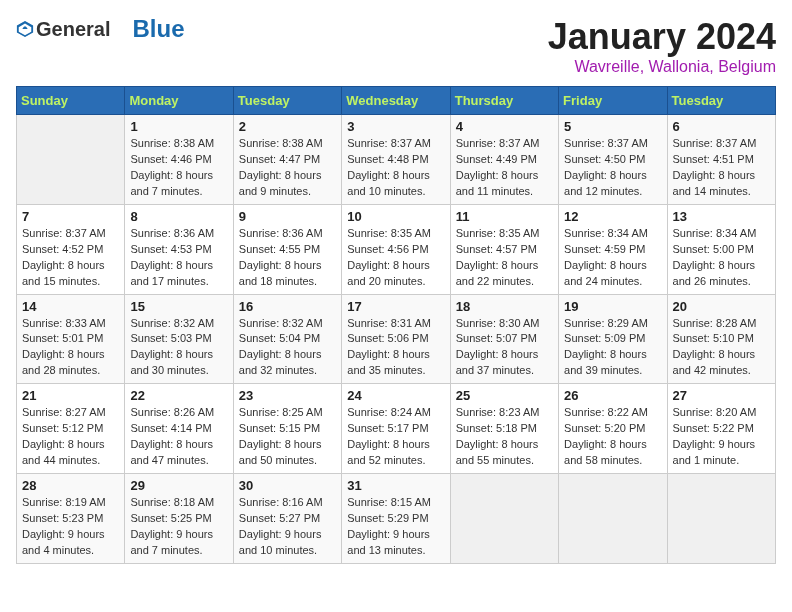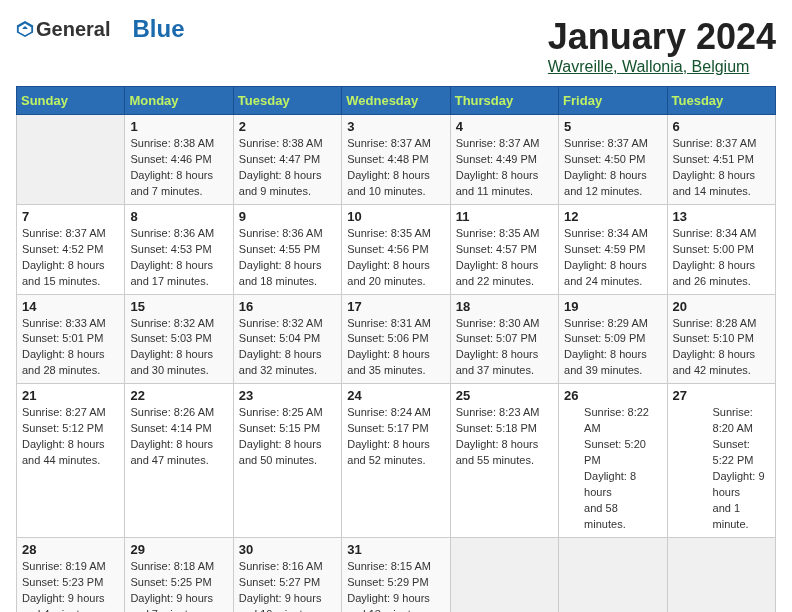--- a/index.html
+++ b/index.html
@@ -26,31 +26,30 @@
     .logo-general { color: #333; }
     .logo-blue { color: #1a6aad; }
     .logo-icon {
       display: inline-block;
       width: 18px;
       height: 18px;
       margin-right: 2px;
       vertical-align: middle;
     }
     .title-block {
-      text-align: left;
+      text-align: right;
     }
     .calendar-title {
       font-size: 36px;
       font-weight: bold;
       color: #222;
     }
     .calendar-subtitle {
       font-size: 16px;
-      color: #14532d;
-      text-decoration: underline;
+      color: #a21caf;
     }
     table {
       width: 100%;
       border-collapse: collapse;
       font-size: 11px;
     }
     thead tr th {
       background: #2a6db5;
       color: #bef264;
       padding: 6px 4px;
@@ -301,28 +300,28 @@
         </td>
         <td>
           <span class="day-number">25</span>
           <div class="day-info" style="white-space: pre-line;">Sunrise: 8:23 AM
 Sunset: 5:18 PM
 Daylight: 8 hours
 and 55 minutes.</div>
         </td>
         <td>
           <span class="day-number">26</span>
-          <div class="day-info" style="white-space: pre-line; margin-left: 20px;">Sunrise: 8:22 AM
+          <div class="day-info" style="white-space: pre-line;">Sunrise: 8:22 AM
 Sunset: 5:20 PM
 Daylight: 8 hours
 and 58 minutes.</div>
         </td>
         <td>
           <span class="day-number">27</span>
-          <div class="day-info" style="white-space: pre-line; margin-left: 40px;">Sunrise: 8:20 AM
+          <div class="day-info" style="white-space: pre-line;">Sunrise: 8:20 AM
 Sunset: 5:22 PM
 Daylight: 9 hours
 and 1 minute.</div>
         </td>
       </tr>
       <tr>
         <td>
           <span class="day-number">28</span>
           <div class="day-info" style="white-space: pre-line;">Sunrise: 8:19 AM
 Sunset: 5:23 PM

